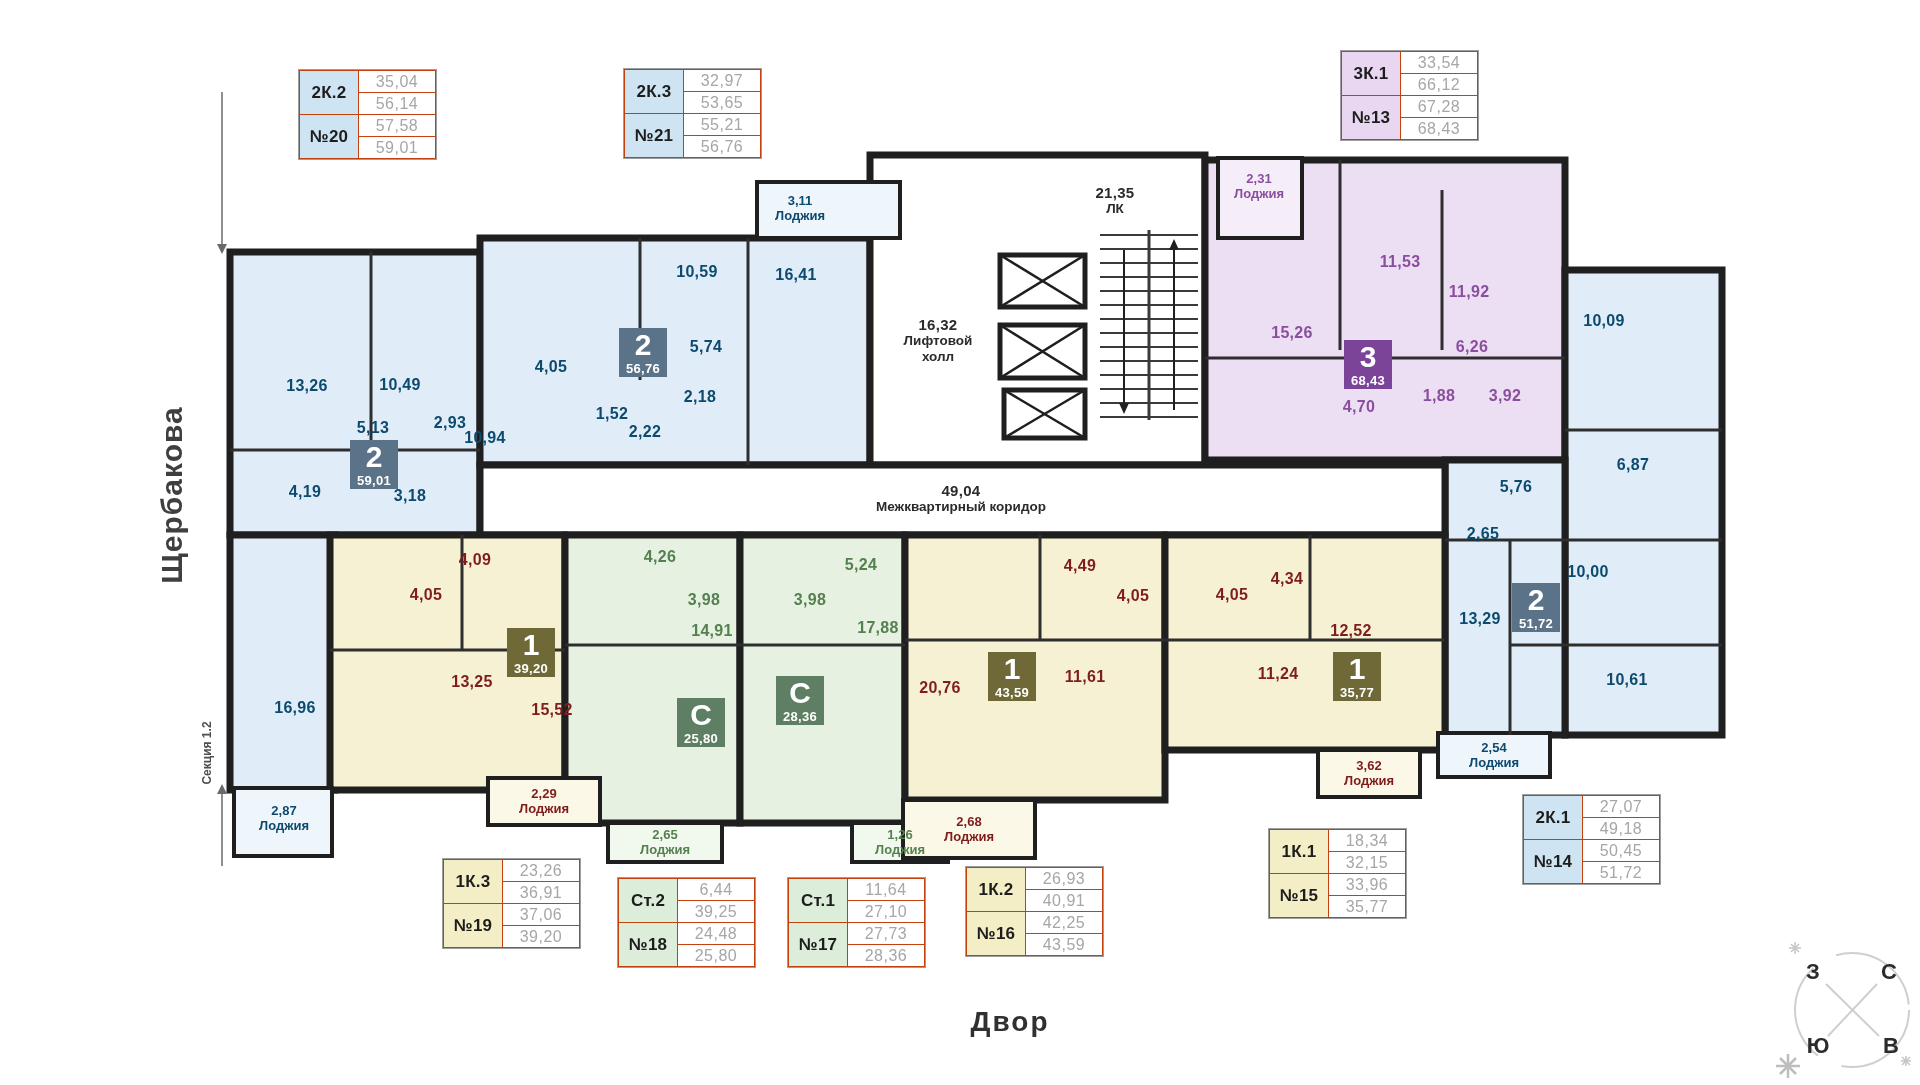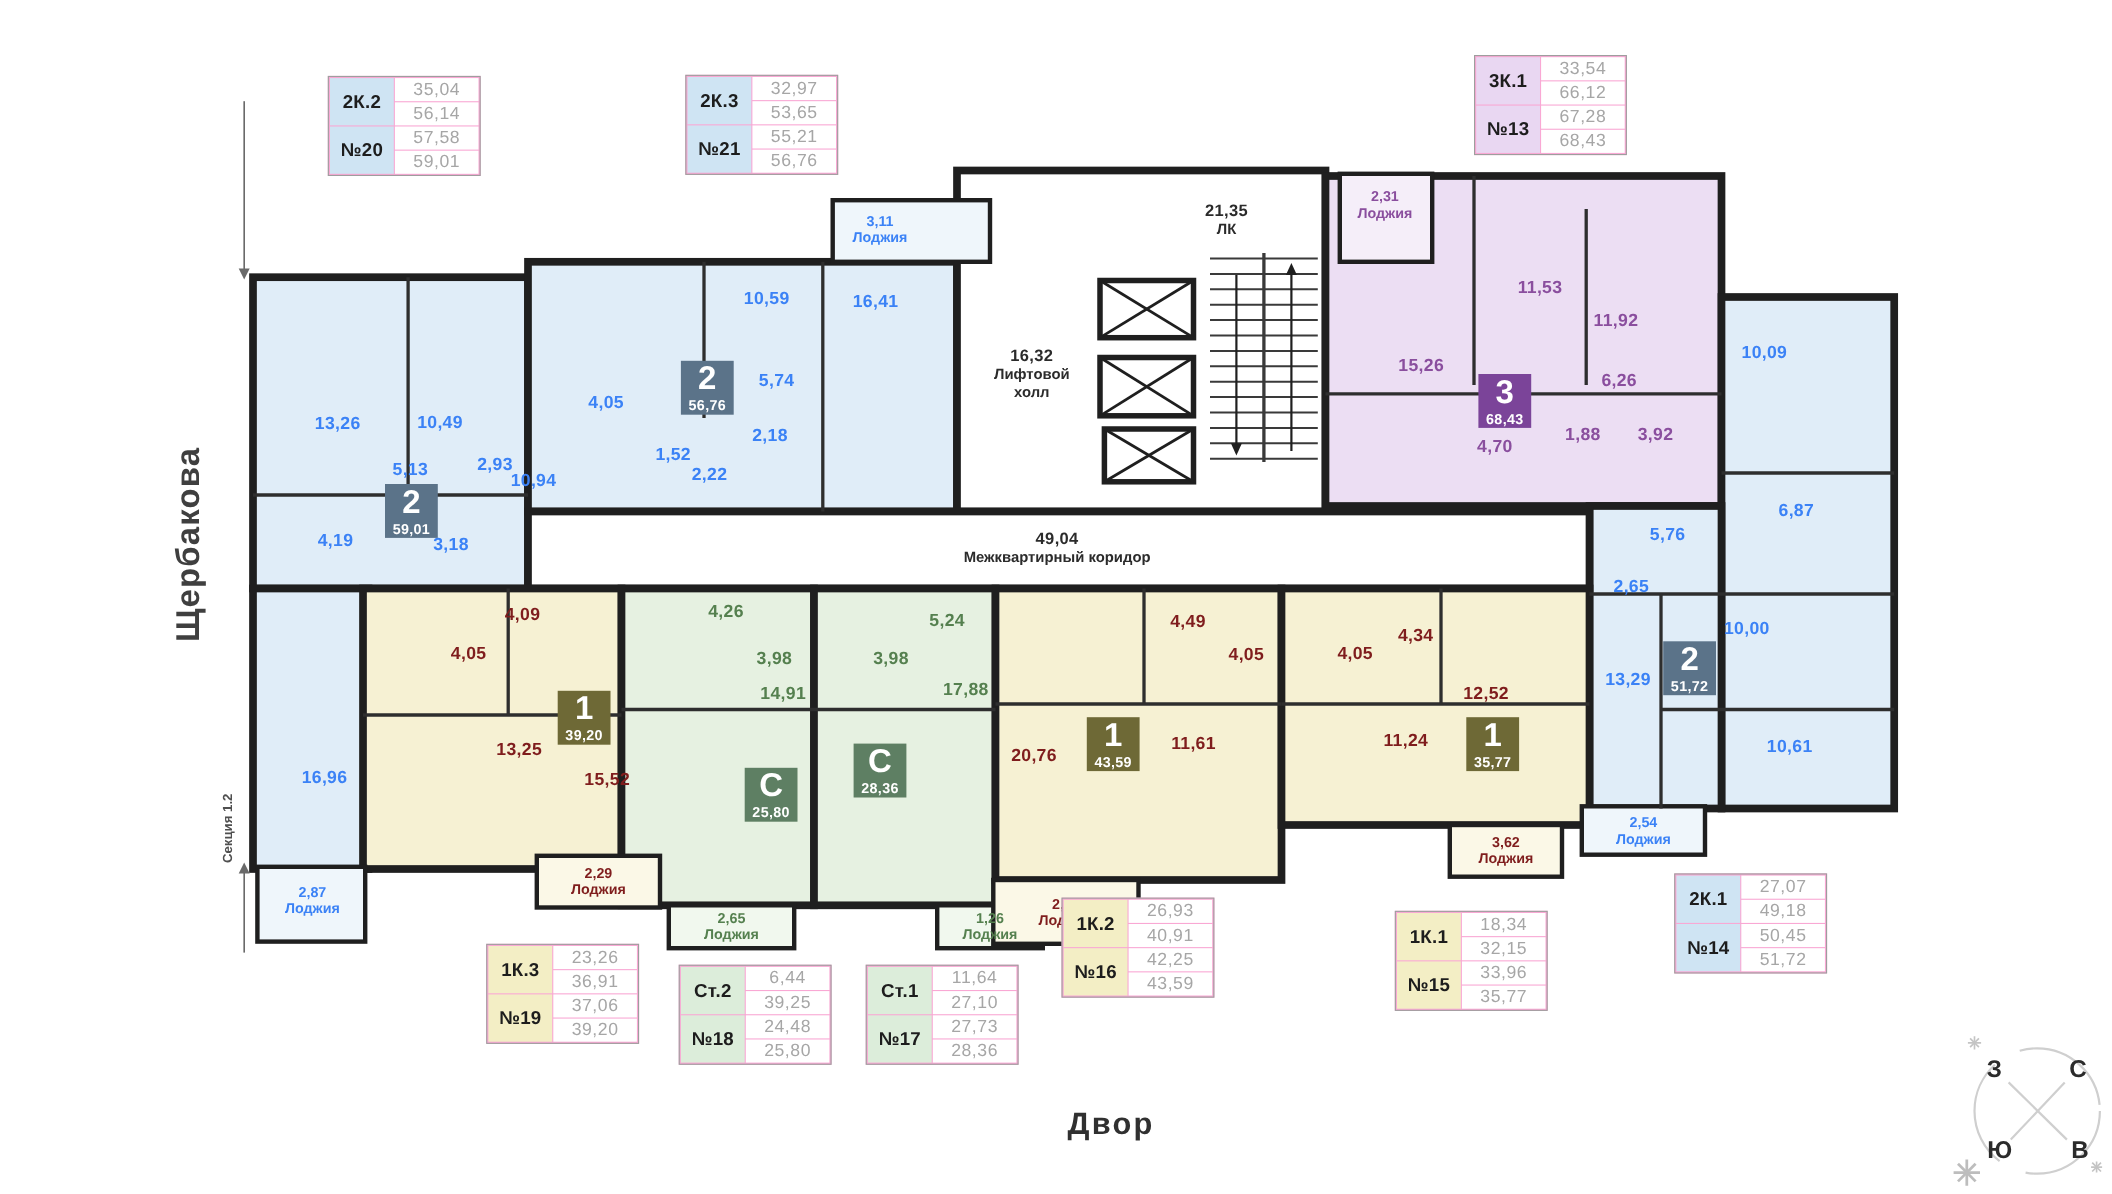--- a/index.html
+++ b/index.html
@@ -3,39 +3,39 @@
 <meta charset="utf-8">
 <style>
   html,body{margin:0;padding:0;background:#ffffff;}
   .canvas{position:relative;width:1920px;height:1085px;background:#ffffff;overflow:hidden;
           font-family:"Liberation Sans","DejaVu Sans",sans-serif;}
   .plan-svg{position:absolute;left:0;top:0;}
 
   
   .rl{position:absolute;transform:translate(-50%,-50%);font-size:16px;font-weight:600;
       letter-spacing:.3px;white-space:nowrap;}
-  .tb{color:#3b82f6}.tp{color:#8a4e9e}.ty{color:#7f1d1d}.tg{color:#55804f}
+  .tb{color:#0c4a6e}.tp{color:#8a4e9e}.ty{color:#7f1d1d}.tg{color:#55804f}
 
   .lg{position:absolute;transform:translate(-50%,-50%);text-align:center;font-size:13px;
       font-weight:600;line-height:15px;white-space:nowrap;}
 
   .core-lbl{position:absolute;transform:translate(-50%,-50%);text-align:center;color:#2b2b2b;}
   .core-lbl .big{font-size:15px;font-weight:700;letter-spacing:.3px;}
   .core-lbl .small{font-size:13.5px;font-weight:600;line-height:16px;}
 
   
   .badge{position:absolute;width:48px;height:49px;color:#fff;text-align:center;
          display:flex;flex-direction:column;justify-content:center;line-height:1;}
   .badge .bn{font-size:30px;font-weight:700;}
   .badge .ba{font-size:13px;font-weight:600;margin-top:2px;letter-spacing:.3px;}
   .bg-blue{background:#5b7389}.bg-olive{background:#6e6936}.bg-purple{background:#7b4499}.bg-green{background:#5e7f63}
 
   
   .itable{position:absolute;display:grid;grid-template-columns:58px 76px;grid-auto-rows:21px;
-          gap:1px;padding:1px;background:#f9a8d4;border:1px solid #9e9e9e;}
+          gap:1px;padding:1px;background:#c2410c;border:1px solid #9e9e9e;}
   .itable div{display:flex;align-items:center;justify-content:center;background:#fff;}
   .itable .th{font-size:17px;font-weight:700;color:#1d1d1d;letter-spacing:.2px;}
   .itable .h1{grid-column:1;grid-row:1/3}
   .itable .h2{grid-column:1;grid-row:3/5}
   .itable .v{grid-column:2;font-size:16px;color:#a6a6a6;letter-spacing:.5px;}
   .hb-blue .th{background:#cfe4f3}.hb-purple .th{background:#e9d7f2}
   .hb-yellow .th{background:#f3eec5}.hb-green .th{background:#dcedda}
 
   
   .street{position:absolute;transform:translate(-50%,-50%) rotate(-90deg);font-size:30px;
@@ -368,21 +368,21 @@
 
   <div class="itable hb-green" style="left:787px;top:877px">
     <div class="th h1">Ст.1</div>
     <div class="th h2">№17</div>
     <div class="v">11,64</div>
     <div class="v">27,10</div>
     <div class="v">27,73</div>
     <div class="v">28,36</div>
   </div>
 
-  <div class="itable hb-yellow" style="left:965px;top:816px">
+  <div class="itable hb-yellow" style="left:965px;top:866px">
     <div class="th h1">1К.2</div>
     <div class="th h2">№16</div>
     <div class="v">26,93</div>
     <div class="v">40,91</div>
     <div class="v">42,25</div>
     <div class="v">43,59</div>
   </div>
 
   <div class="itable hb-yellow" style="left:1268px;top:828px">
     <div class="th h1">1К.1</div>

